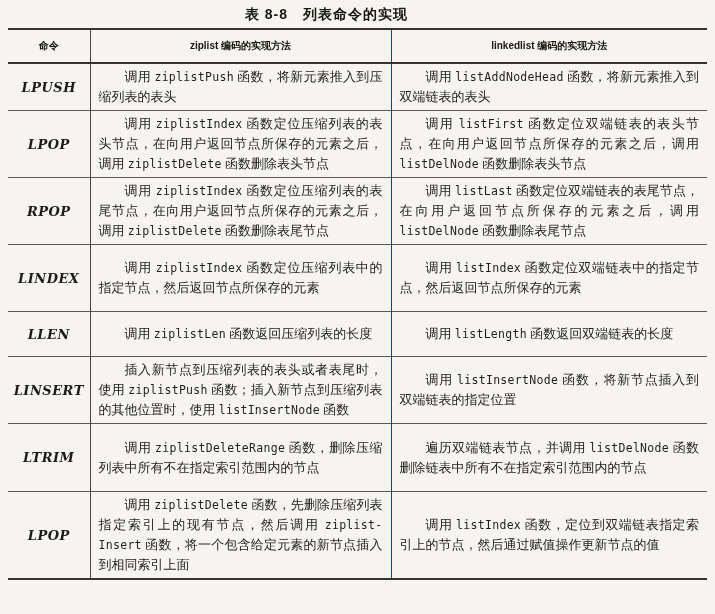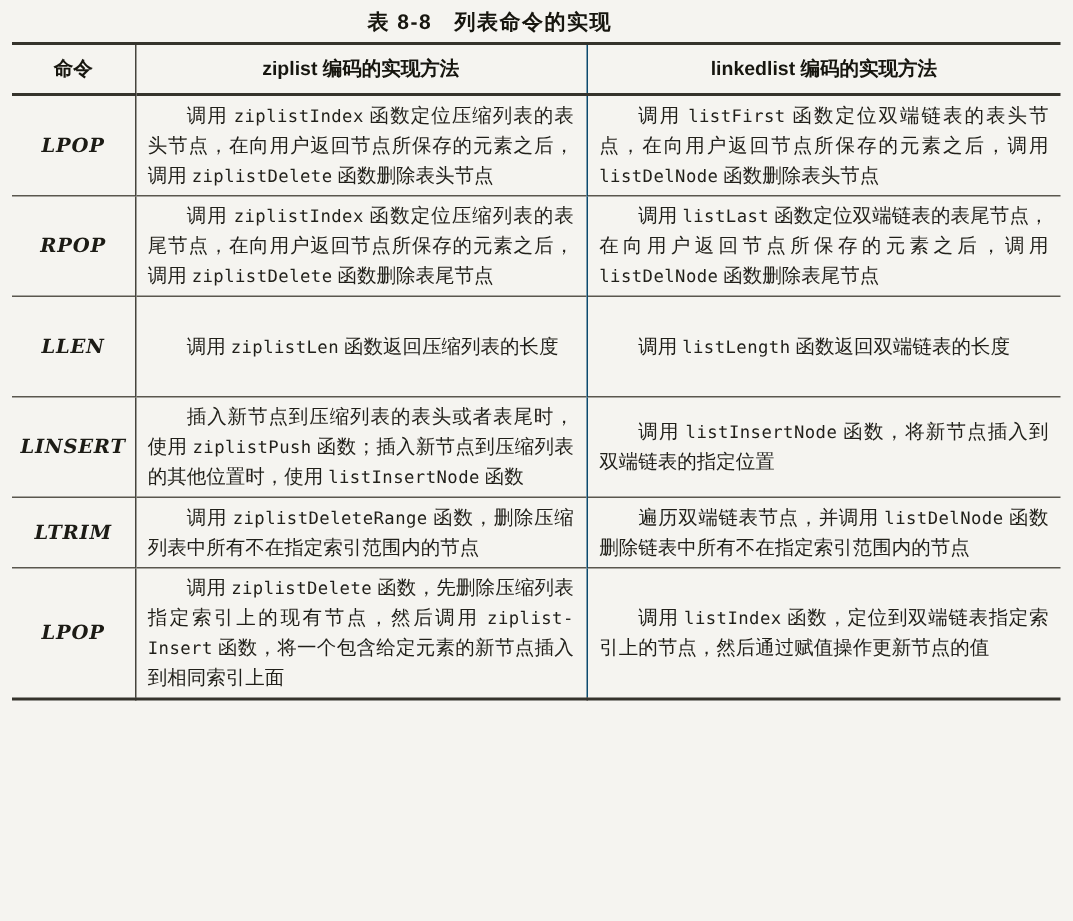--- a/index.html
+++ b/index.html
@@ -36,21 +36,21 @@
     border-top: 2px solid #35332c;
     border-bottom: 2px solid #35332c;
   }
   col.c-cmd  { width: 82px; }
   col.c-zip  { width: 301px; }
   col.c-link { width: 316px; }
 
   thead th {
     font-family: "Liberation Sans", sans-serif;
     font-weight: bold;
-    font-size: 13px;
+    font-size: 10px;
     text-align: center;
     vertical-align: middle;
     height: 28px;
     padding: 2px 4px;
     border-bottom: 2px solid #35332c;
     color: #17160f;
   }
   tbody tr { border-top: 1px solid #5a574e; }
   tbody tr:first-child { border-top: none; }
 
@@ -112,28 +112,38 @@
     </colgroup>
     <thead>
       <tr>
         <th>命令</th>
         <th>ziplist 编码的实现方法</th>
         <th>linkedlist 编码的实现方法</th>
       </tr>
     </thead>
     <tbody>
         <tr>
+          <th class="cmd">LPUSH</th>
+          <td class="desc">调用 <span class="code">ziplistPush</span> 函数，将新元素推入到压缩列表的表头</td>
+          <td class="desc">调用 <span class="code">listAddNodeHead</span> 函数，将新元素推入到双端链表的表头</td>
+        </tr>
+        <tr>
           <th class="cmd">LPOP</th>
           <td class="desc">调用 <span class="code">ziplistIndex</span> 函数定位压缩列表的表头节点，在向用户返回节点所保存的元素之后，调用 <span class="code">ziplistDelete</span> 函数删除表头节点</td>
           <td class="desc">调用 <span class="code">listFirst</span> 函数定位双端链表的表头节点，在向用户返回节点所保存的元素之后，调用 <span class="code">listDelNode</span> 函数删除表头节点</td>
         </tr>
         <tr>
           <th class="cmd">RPOP</th>
           <td class="desc">调用 <span class="code">ziplistIndex</span> 函数定位压缩列表的表尾节点，在向用户返回节点所保存的元素之后，调用 <span class="code">ziplistDelete</span> 函数删除表尾节点</td>
           <td class="desc">调用 <span class="code">listLast</span> 函数定位双端链表的表尾节点，在向用户返回节点所保存的元素之后，调用 <span class="code">listDelNode</span> 函数删除表尾节点</td>
+        </tr>
+        <tr>
+          <th class="cmd">LINDEX</th>
+          <td class="desc">调用 <span class="code">ziplistIndex</span> 函数定位压缩列表中的指定节点，然后返回节点所保存的元素</td>
+          <td class="desc">调用 <span class="code">listIndex</span> 函数定位双端链表中的指定节点，然后返回节点所保存的元素</td>
         </tr>
         <tr>
           <th class="cmd">LLEN</th>
           <td class="desc">调用 <span class="code">ziplistLen</span> 函数返回压缩列表的长度</td>
           <td class="desc">调用 <span class="code">listLength</span> 函数返回双端链表的长度</td>
         </tr>
         <tr>
           <th class="cmd">LINSERT</th>
           <td class="desc">插入新节点到压缩列表的表头或者表尾时，使用 <span class="code">ziplistPush</span> 函数；插入新节点到压缩列表的其他位置时，使用 <span class="code">listInsertNode</span> 函数</td>
           <td class="desc">调用 <span class="code">listInsertNode</span> 函数，将新节点插入到双端链表的指定位置</td>

